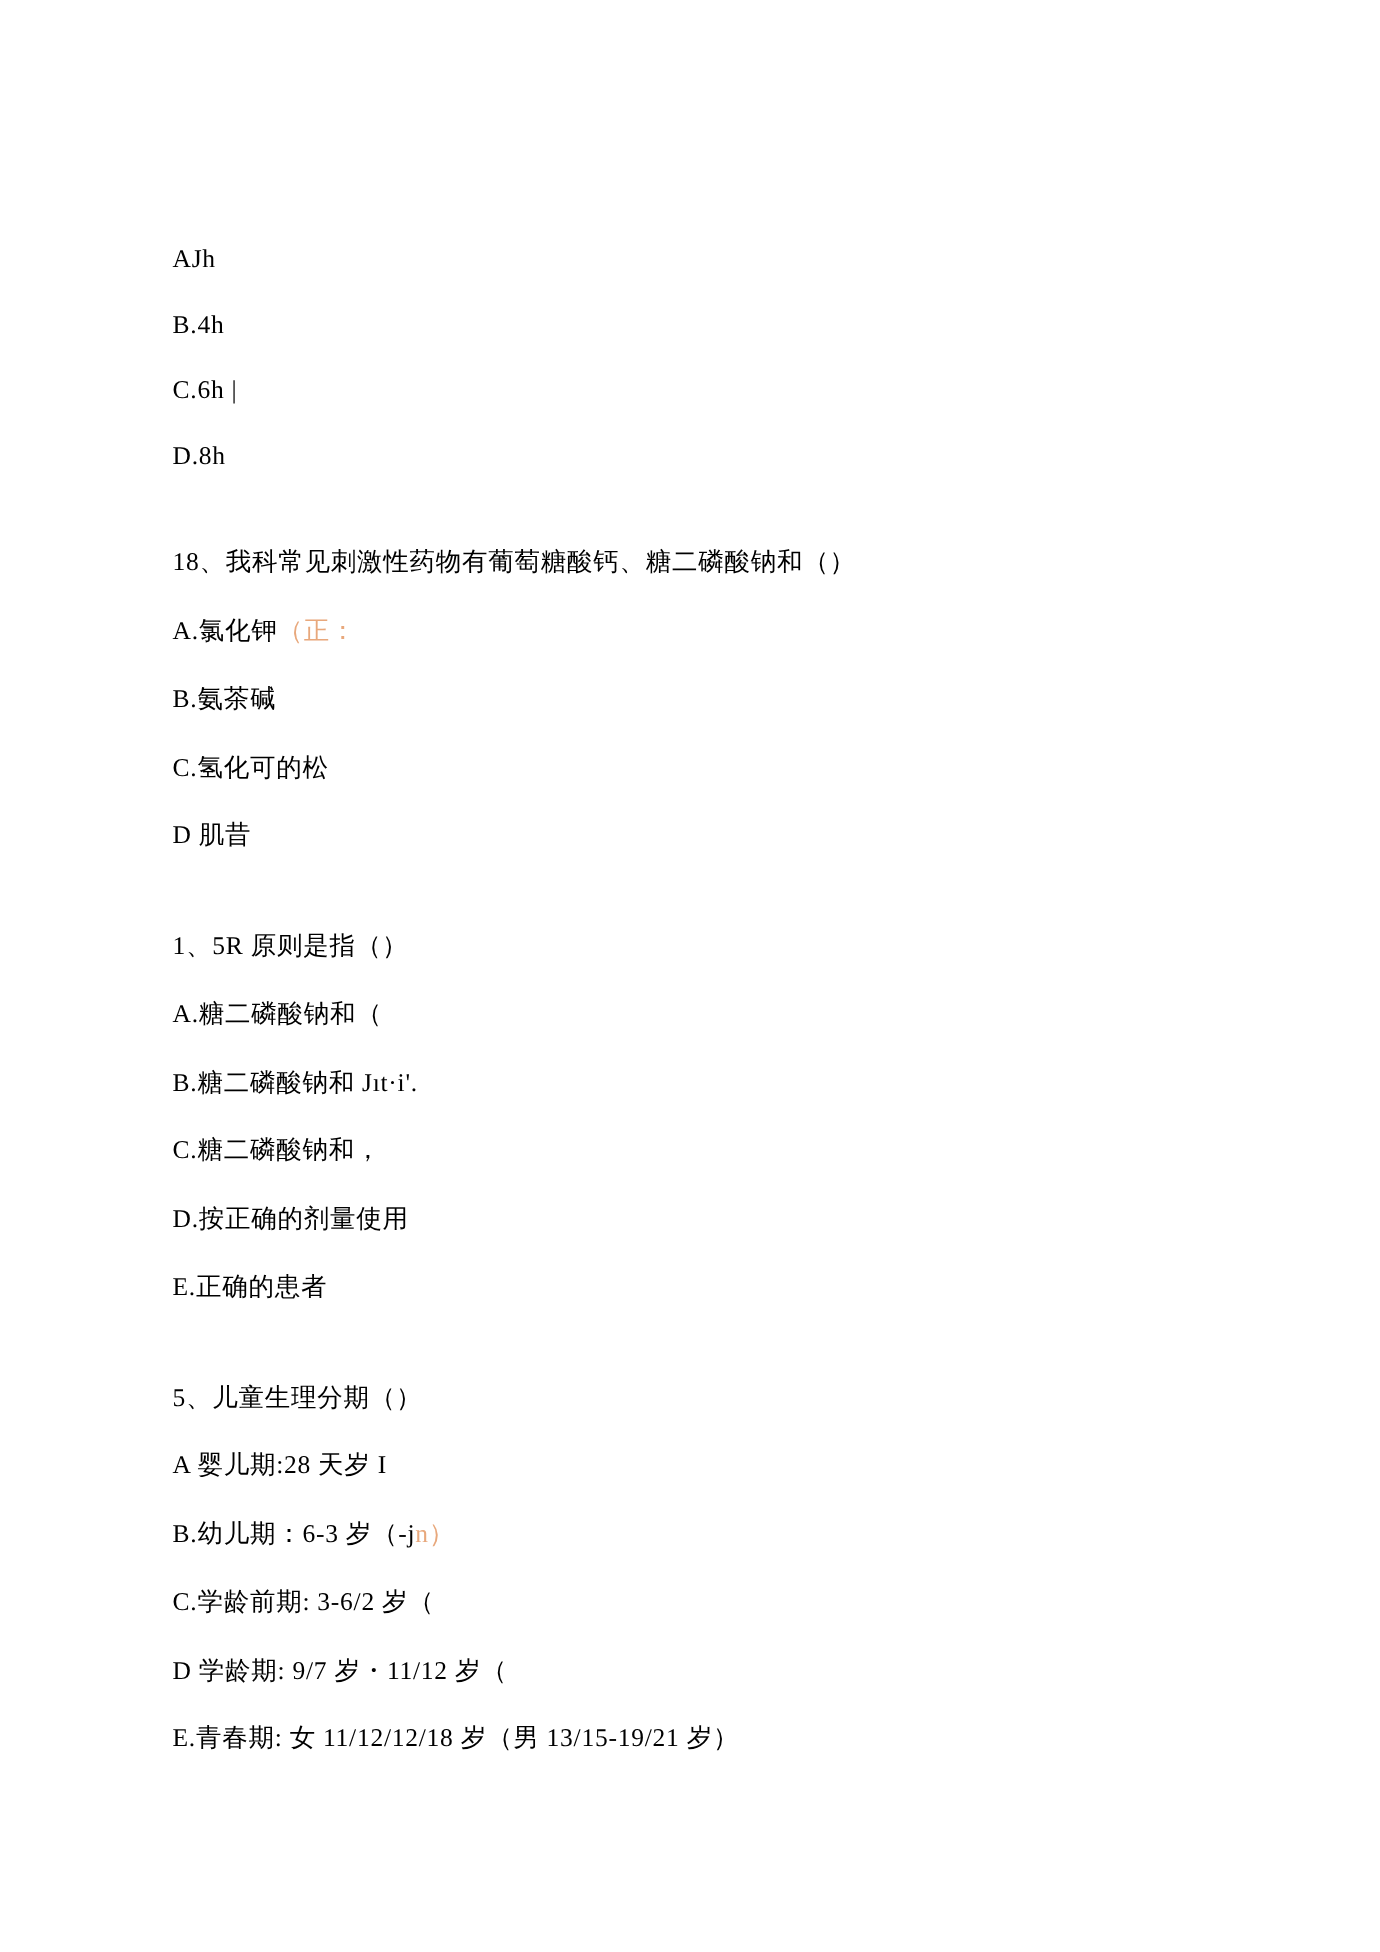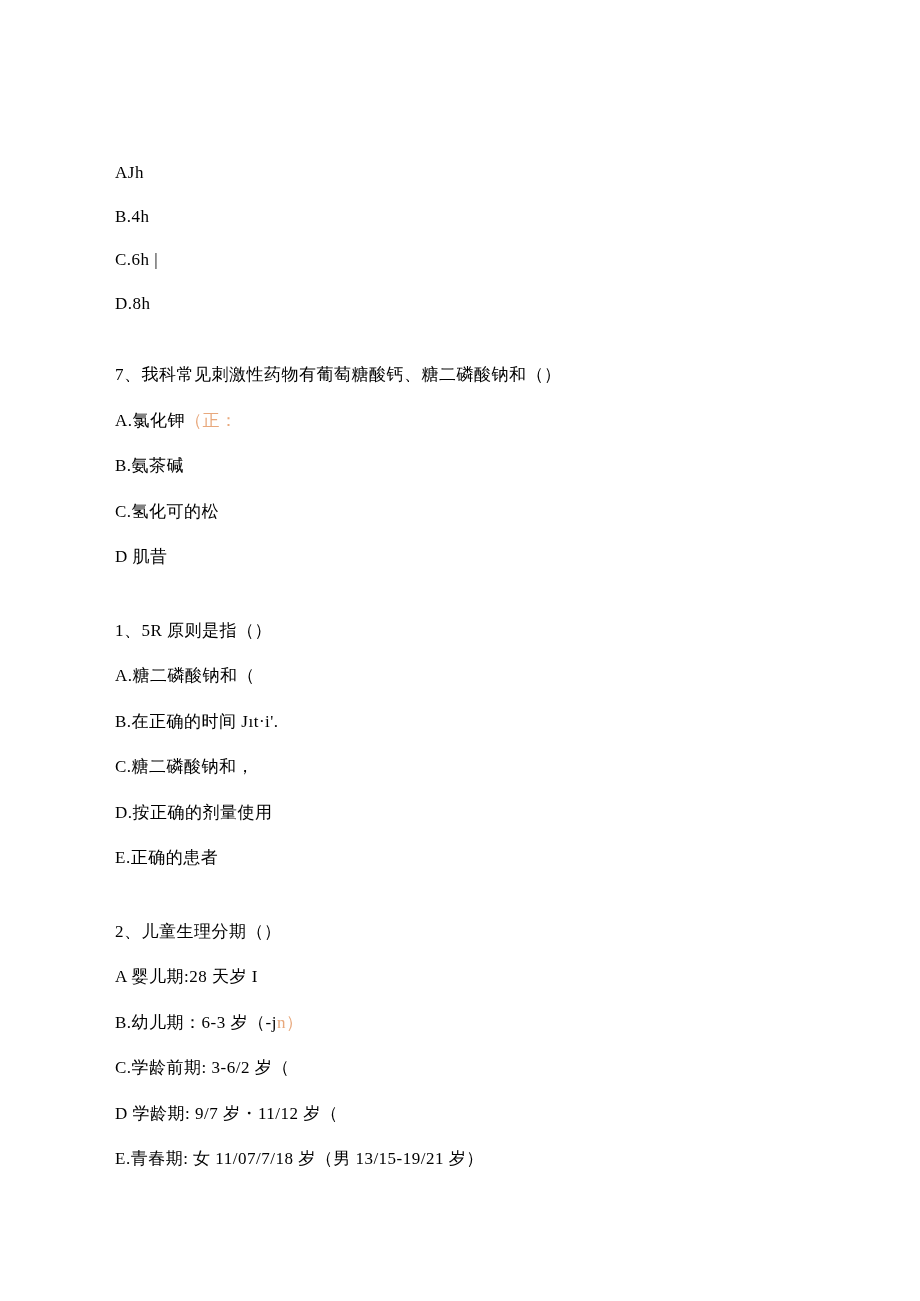--- a/index.html
+++ b/index.html
@@ -38,39 +38,39 @@
 </head>
 <body>
 
 <div class="line line-tight">AJh</div>
 <div class="line line-tight">B.4h</div>
 <div class="line line-tight cursor">C.6h</div>
 <div class="line line-tight">D.8h</div>
 
 <div class="section-gap"></div>
 
-<div class="line">7、我科常见刺激性药物有葡萄糖酸钙、糖二磷酸钠和（）</div>
+<div class="line">18、我科常见刺激性药物有葡萄糖酸钙、糖二磷酸钠和（）</div>
 <div class="line">
   <span>A.氯化钾</span><span class="orange">（正：</span>
 </div>
 <div class="line">B.氨茶碱</div>
 <div class="line">C.氢化可的松</div>
 <div class="line">D 肌昔</div>
 
 <div class="section-gap"></div>
 
 <div class="line">1、5R 原则是指（）</div>
 <div class="line">A.糖二磷酸钠和（</div>
-<div class="line">B.在正确的时间 Jıt·i'.</div>
+<div class="line">B.糖二磷酸钠和 Jıt·i'.</div>
 <div class="line">C.糖二磷酸钠和，</div>
 <div class="line">D.按正确的剂量使用</div>
 <div class="line">E.正确的患者</div>
 
 <div class="section-gap"></div>
 
-<div class="line">2、儿童生理分期（）</div>
+<div class="line">5、儿童生理分期（）</div>
 <div class="line">A 婴儿期:28 天岁 I</div>
 <div class="line">
   <span>B.幼儿期：6-3 岁（-j</span><span class="orange">n）</span>
 </div>
 <div class="line">C.学龄前期: 3-6/2 岁（</div>
 <div class="line">D 学龄期: 9/7 岁・11/12 岁（</div>
-<div class="line">E.青春期: 女 11/07/7/18 岁（男 13/15-19/21 岁）</div>
+<div class="line">E.青春期: 女 11/12/12/18 岁（男 13/15-19/21 岁）</div>
 
 </body></html>

